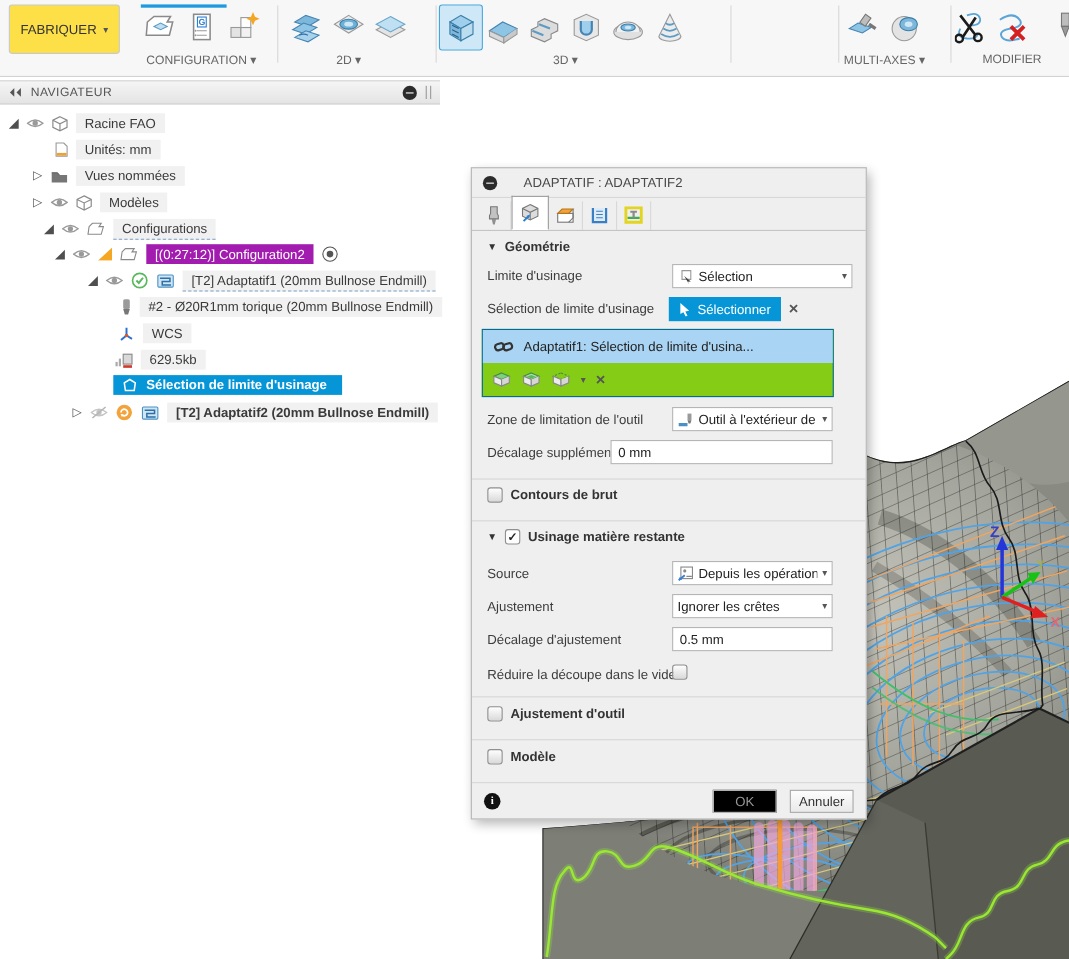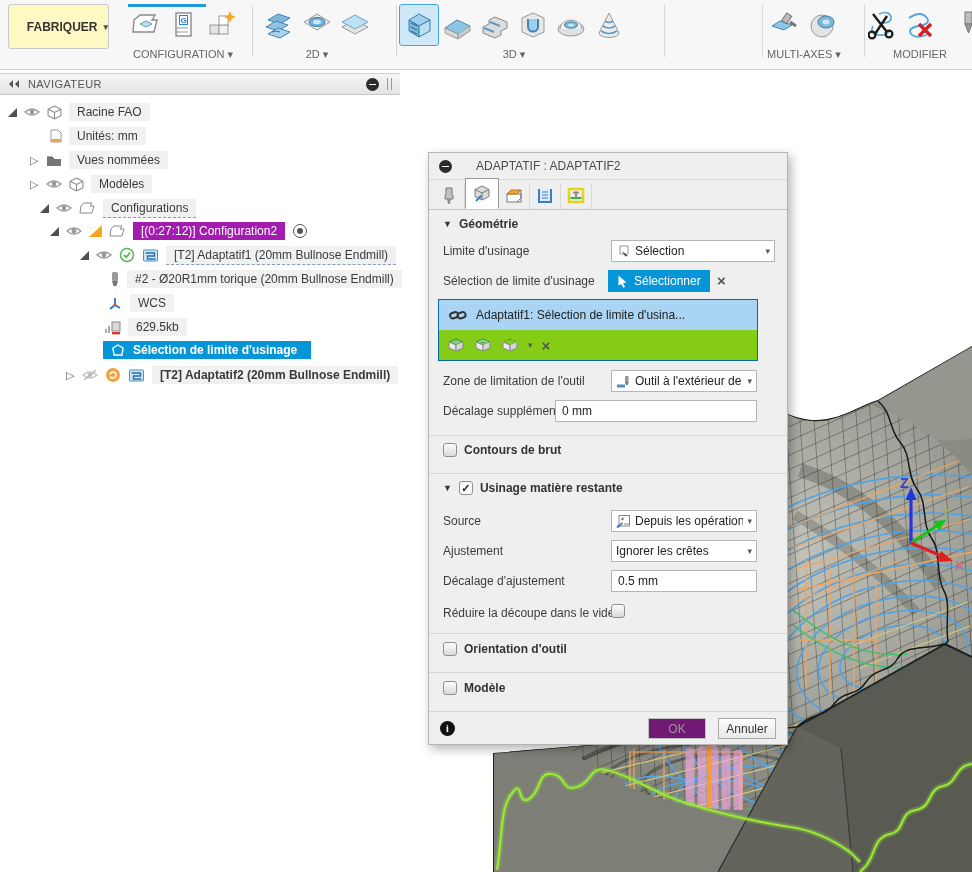--- a/index.html
+++ b/index.html
@@ -1,23 +1,23 @@
 <!DOCTYPE html>
 <html><head>
 <meta charset="utf-8">
 <style>
   html,body{margin:0;padding:0}
   body{width:972px;height:872px;position:relative;overflow:hidden;background:#fff;
        font-family:"Liberation Sans",sans-serif;color:#3c3c3c;-webkit-font-smoothing:antialiased}
   
   .toolbar{position:absolute;left:0;top:0;width:972px;height:69px;background:#f7f7f7;
            border-bottom:1px solid #d2d2d2;z-index:6}
-  .ws-btn{position:absolute;left:8px;top:4px;width:99px;height:43px;background:#fef9c3;
+  .ws-btn{position:absolute;left:8px;top:4px;width:99px;height:43px;background:#fde047;
           border:1px solid #c9c9c9;border-radius:3px;display:flex;align-items:center;
-          justify-content:flex-end;gap:6px;font-size:12px;font-weight:bold;color:#333;cursor:pointer}
+          justify-content:center;gap:6px;font-size:12px;font-weight:normal;color:#333;cursor:pointer}
   .ws-btn .caret{font-size:9px;color:#555}
   .tab-indicator{position:absolute;left:128px;top:4px;width:78px;height:3px;background:#1f9ade}
   .tgroup{position:absolute;top:5px;display:flex;flex-direction:column;align-items:center}
   .tgroup .icons{display:flex;align-items:center;height:40px}
   .tgroup .glabel{font-size:11px;color:#666;margin-top:3px;white-space:nowrap}
   .ticon{width:38px;height:40px;display:flex;align-items:center;justify-content:center;cursor:pointer}
   .ticon.sel{background:#cfe8f8;outline:1.5px solid #42a6dd;border-radius:2px}
   .tsep{position:absolute;top:5px;width:1px;height:52px;background:#d7d7d7}
   
   .nav-header{position:absolute;left:0;top:73px;width:400px;height:22px;z-index:5;
@@ -65,21 +65,21 @@
   .divider{position:absolute;left:0;right:0;height:1px;background:#d6d6d6}
   .sel-btn{position:absolute;height:22px;background:#0696d7;color:#fff;font-size:12px;display:flex;
            align-items:center;gap:6px;padding:0 9px;cursor:pointer}
   .xbtn{position:absolute;font-size:15px;font-weight:bold;color:#555;cursor:pointer;line-height:1}
   .listbox{position:absolute;background:#84cc16;border:1px solid #0369a1;box-sizing:border-box}
   .listbox .sel-row{height:30px;background:#a9d4f3;display:flex;align-items:center;gap:9px;
                     padding:0 10px;font-size:12px;color:#222;cursor:pointer}
   .listbox .icon-row{height:30px;display:flex;align-items:center;gap:9px;padding:0 8px}
   .btn{position:absolute;height:21px;display:flex;align-items:center;justify-content:center;
        font-size:12px;box-sizing:border-box;cursor:pointer}
-  .btn.ok{background:#701a75;border:1px solid #c2c2c2;color:#979797}
+  .btn.ok{background:#000000;border:1px solid #c2c2c2;color:#979797}
   .btn.cancel{background:linear-gradient(#fdfdfd,#e9e9e9);border:1px solid #a8a8a8;color:#333}
   .info-i{width:15px;height:15px;border-radius:50%;background:#111;color:#fff;font-size:10px;
           font-weight:bold;display:flex;align-items:center;justify-content:center;font-family:"Liberation Serif",serif}
   .vp{position:absolute;left:428px;top:300px;z-index:1}
 </style>
 </head>
 <body>
 
 <svg class="vp" width="544" height="572" viewBox="428 300 544 572">
   <defs>
@@ -701,21 +701,21 @@
   </div>
 
   <div class="drow" style="top:448px">
     <span class="dlabel">Réduire la découpe dans le vide</span>
     <span class="chk" style="position:absolute;left:182px;top:3px"></span>
   </div>
 
   <div class="divider" style="top:480px"></div>
   <div class="dsection" style="top:489px">
     <span class="chk"></span>
-    <span>Orientation d'outil</span>
+    <span>Ajustement d'outil</span>
   </div>
   <div class="divider" style="top:519px"></div>
   <div class="dsection" style="top:528px">
     <span class="chk"></span>
     <span>Modèle</span>
   </div>
   <div class="divider" style="top:558px"></div>
 
   <div class="drow" style="top:560px;height:32px">
     <span class="info-i" style="position:absolute;left:11px;top:8px">i</span>

